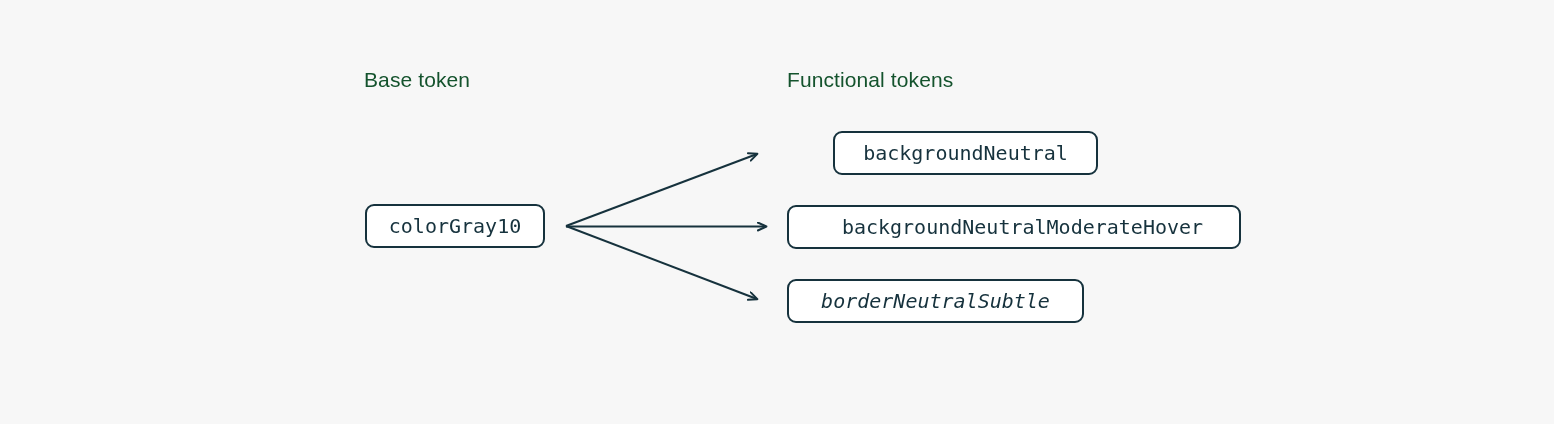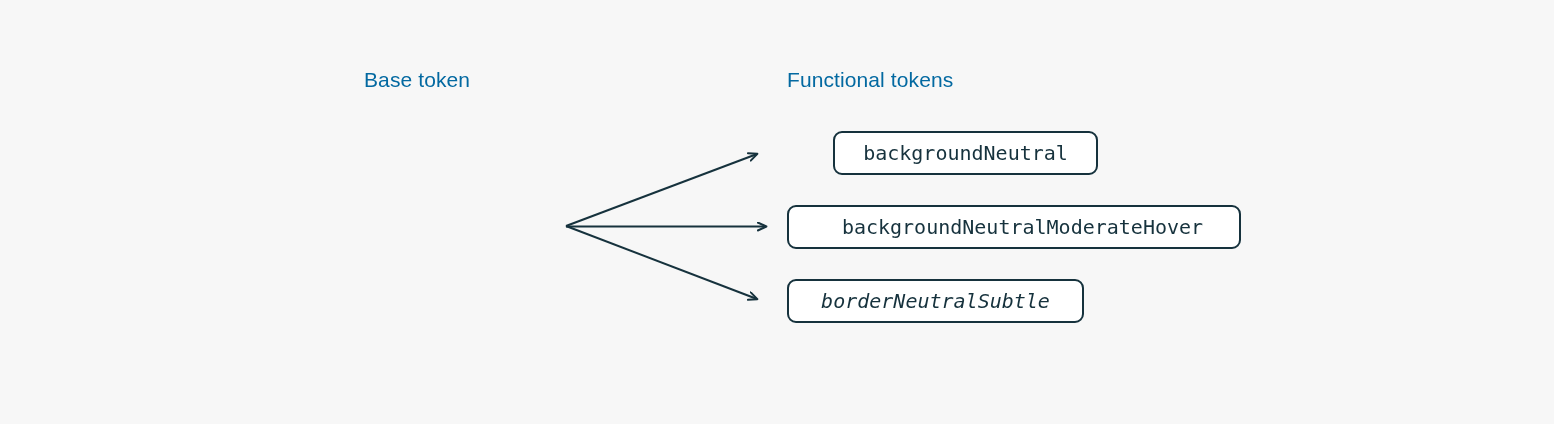--- a/index.html
+++ b/index.html
@@ -17,21 +17,21 @@
   #canvas {
     position: relative;
     width: 1554px;
     height: 424px;
   }
   .col-heading {
     position: absolute;
     font-family: "Liberation Sans", sans-serif;
     font-size: 21px;
     font-weight: 400;
-    color: #0369a1;
+    color: #14532d;
     letter-spacing: 0.1px;
     white-space: nowrap;
   }
   #heading-base   { left: 364px; top: 68px; }
   #heading-func   { left: 787px; top: 68px; text-align: right; }
 
   .token-box {
     position: absolute;
     box-sizing: border-box;
     border: 2px solid #16323d;
@@ -81,20 +81,23 @@
       </marker>
     </defs>
 
     <line x1="566" y1="226" x2="757" y2="154" stroke="#16323d" stroke-width="2" marker-end="url(#arrowhead)"></line>
 
     <line x1="566" y1="226.5" x2="766" y2="226.5" stroke="#16323d" stroke-width="2" marker-end="url(#arrowhead)"></line>
 
     <line x1="566" y1="226" x2="757" y2="299" stroke="#16323d" stroke-width="2" marker-end="url(#arrowhead)"></line>
   </svg>
 
+  <div class="token-box" id="box-base">
+    <span class="token-label">colorGray10</span>
+  </div>
 
   <div class="token-box" id="box-fn-0">
     <span class="token-label">backgroundNeutral</span>
   </div>
 
   <div class="token-box" id="box-fn-1">
     <span class="token-label">backgroundNeutralModerateHover</span>
   </div>
 
   <div class="token-box" id="box-fn-2">

